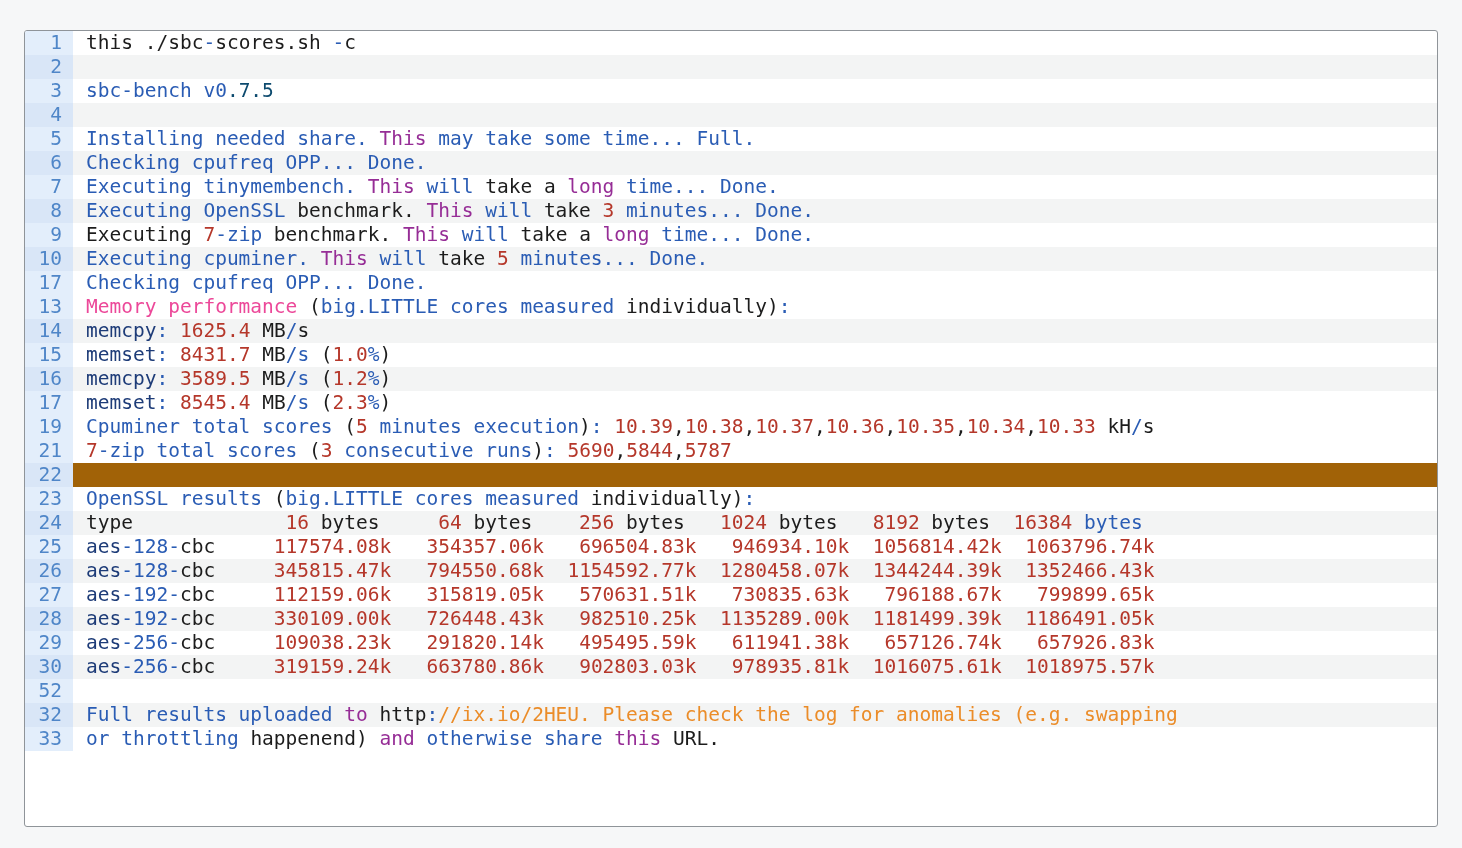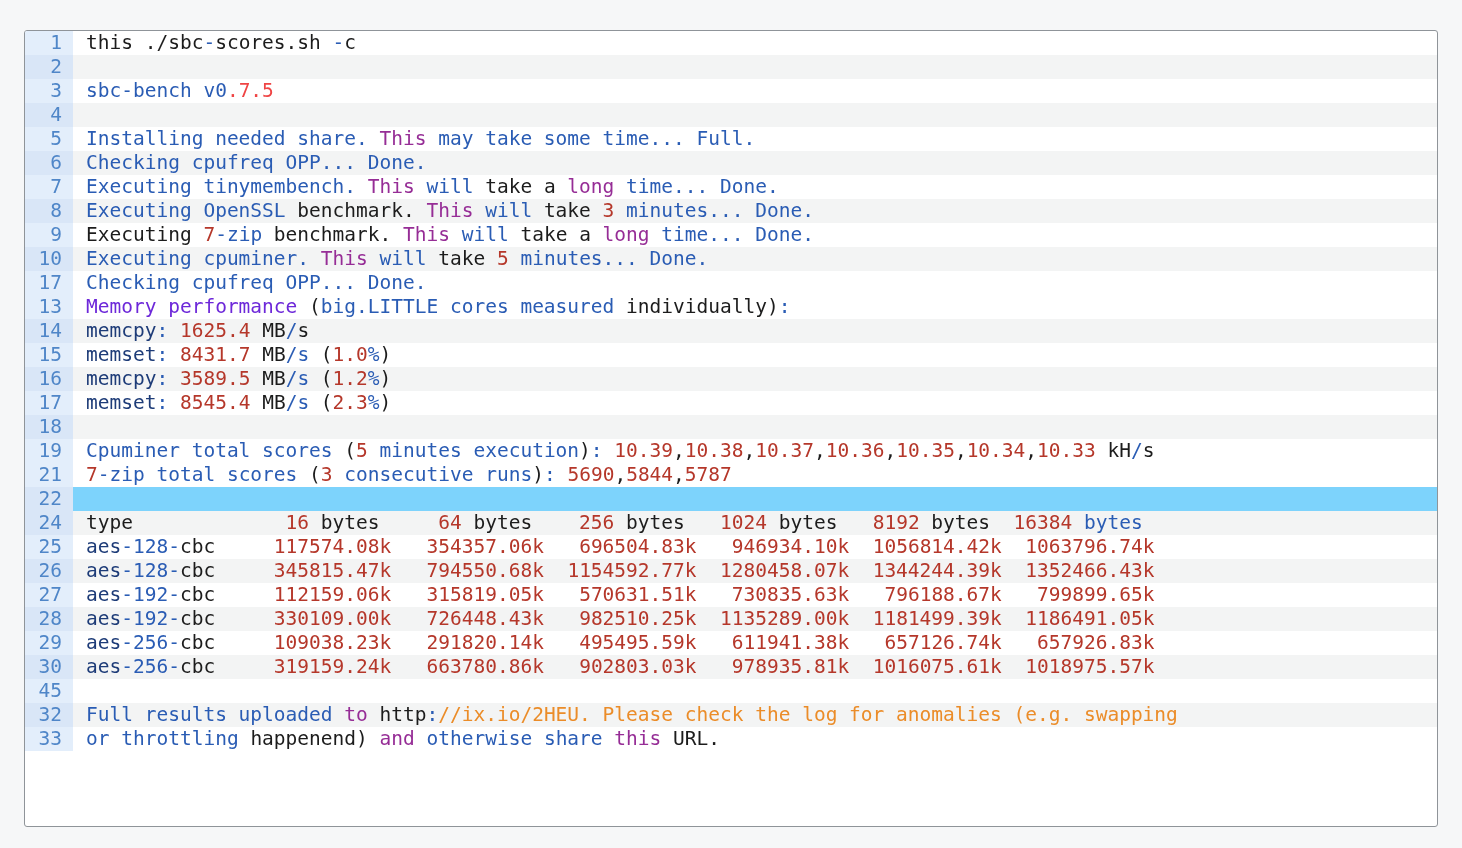--- a/index.html
+++ b/index.html
@@ -51,41 +51,41 @@
   .line.even {
     background: #f3f4f4;
   }
 </style>
 </head>
 <body style="background: rgb(246, 247, 248);">
 
 <div class="code-box" style="background: rgb(255, 255, 255); border-color: rgb(143, 148, 153);">
     <div class="line"><span class="ln">1</span><span class="code"><span style="color: rgb(28, 28, 28);">this ./sbc</span><span style="color: rgb(42, 92, 180);">-</span><span style="color: rgb(28, 28, 28);">scores.sh </span><span style="color: rgb(42, 92, 180);">-</span><span style="color: rgb(28, 28, 28);">c</span></span></div>
     <div class="line even" style="background: rgb(243, 244, 244);"><span class="ln">2</span><span class="code"></span></div>
-    <div class="line"><span class="ln">3</span><span class="code"><span style="color: rgb(42, 92, 180);">sbc-bench v0</span><span style="color: #ef4444;">.7.5</span></span></div>
+    <div class="line"><span class="ln">3</span><span class="code"><span style="color: rgb(42, 92, 180);">sbc-bench v0</span><span style="color: #0c4a6e;">.7.5</span></span></div>
     <div class="line even" style="background: rgb(243, 244, 244);"><span class="ln">4</span><span class="code"></span></div>
     <div class="line"><span class="ln">5</span><span class="code"><span style="color: rgb(42, 92, 180);">Installing needed share. </span><span style="color: rgb(150, 45, 150);">This</span><span style="color: rgb(42, 92, 180);"> may take some time... Full.</span></span></div>
     <div class="line even" style="background: rgb(243, 244, 244);"><span class="ln">6</span><span class="code"><span style="color: rgb(42, 92, 180);">Checking cpufreq OPP... Done.</span></span></div>
     <div class="line"><span class="ln">7</span><span class="code"><span style="color: rgb(42, 92, 180);">Executing tinymembench. </span><span style="color: rgb(150, 45, 150);">This</span><span style="color: rgb(42, 92, 180);"> will</span><span style="color: rgb(28, 28, 28);"> take a </span><span style="color: rgb(150, 45, 150);">long</span><span style="color: rgb(42, 92, 180);"> time... Done.</span></span></div>
     <div class="line even" style="background: rgb(243, 244, 244);"><span class="ln">8</span><span class="code"><span style="color: rgb(42, 92, 180);">Executing OpenSSL </span><span style="color: rgb(28, 28, 28);">benchmark. </span><span style="color: rgb(150, 45, 150);">This</span><span style="color: rgb(42, 92, 180);"> will</span><span style="color: rgb(28, 28, 28);"> take </span><span style="color: rgb(181, 55, 42);">3</span><span style="color: rgb(42, 92, 180);"> minutes... Done.</span></span></div>
     <div class="line"><span class="ln">9</span><span class="code"><span style="color: rgb(28, 28, 28);">Executing </span><span style="color: rgb(181, 55, 42);">7</span><span style="color: rgb(42, 92, 180);">-zip</span><span style="color: rgb(28, 28, 28);"> benchmark. </span><span style="color: rgb(150, 45, 150);">This</span><span style="color: rgb(42, 92, 180);"> will</span><span style="color: rgb(28, 28, 28);"> take a </span><span style="color: rgb(150, 45, 150);">long</span><span style="color: rgb(42, 92, 180);"> time... Done.</span></span></div>
     <div class="line even" style="background: rgb(243, 244, 244);"><span class="ln">10</span><span class="code"><span style="color: rgb(42, 92, 180);">Executing cpuminer. </span><span style="color: rgb(150, 45, 150);">This</span><span style="color: rgb(42, 92, 180);"> will</span><span style="color: rgb(28, 28, 28);"> take </span><span style="color: rgb(181, 55, 42);">5</span><span style="color: rgb(42, 92, 180);"> minutes... Done.</span></span></div>
     <div class="line"><span class="ln">17</span><span class="code"><span style="color: rgb(42, 92, 180);">Checking cpufreq OPP... Done.</span></span></div>
-    <div class="line"><span class="ln">13</span><span class="code"><span style="color: #6d28d9;">Memory performance </span><span style="color: rgb(28, 28, 28);">(</span><span style="color: rgb(42, 92, 180);">big.LITTLE cores measured</span><span style="color: rgb(28, 28, 28);"> individually)</span><span style="color: rgb(42, 92, 180);">:</span></span></div>
+    <div class="line"><span class="ln">13</span><span class="code"><span style="color: #ec4899;">Memory performance </span><span style="color: rgb(28, 28, 28);">(</span><span style="color: rgb(42, 92, 180);">big.LITTLE cores measured</span><span style="color: rgb(28, 28, 28);"> individually)</span><span style="color: rgb(42, 92, 180);">:</span></span></div>
     <div class="line even" style="background: rgb(243, 244, 244);"><span class="ln">14</span><span class="code"><span style="color: rgb(30, 60, 120);">memcpy</span><span style="color: rgb(42, 92, 180);">:</span><span style="color: rgb(28, 28, 28);"> </span><span style="color: rgb(181, 55, 42);">1625.4</span><span style="color: rgb(28, 28, 28);"> MB</span><span style="color: rgb(42, 92, 180);">/</span><span style="color: rgb(28, 28, 28);">s</span></span></div>
     <div class="line"><span class="ln">15</span><span class="code"><span style="color: rgb(30, 60, 120);">memset</span><span style="color: rgb(42, 92, 180);">:</span><span style="color: rgb(28, 28, 28);"> </span><span style="color: rgb(181, 55, 42);">8431.7</span><span style="color: rgb(28, 28, 28);"> MB</span><span style="color: rgb(42, 92, 180);">/s</span><span style="color: rgb(28, 28, 28);"> (</span><span style="color: rgb(181, 55, 42);">1.0</span><span style="color: rgb(42, 92, 180);">%</span><span style="color: rgb(28, 28, 28);">)</span></span></div>
     <div class="line even" style="background: rgb(243, 244, 244);"><span class="ln">16</span><span class="code"><span style="color: rgb(30, 60, 120);">memcpy</span><span style="color: rgb(42, 92, 180);">:</span><span style="color: rgb(28, 28, 28);"> </span><span style="color: rgb(181, 55, 42);">3589.5</span><span style="color: rgb(28, 28, 28);"> MB</span><span style="color: rgb(42, 92, 180);">/s</span><span style="color: rgb(28, 28, 28);"> (</span><span style="color: rgb(181, 55, 42);">1.2</span><span style="color: rgb(42, 92, 180);">%</span><span style="color: rgb(28, 28, 28);">)</span></span></div>
     <div class="line"><span class="ln">17</span><span class="code"><span style="color: rgb(30, 60, 120);">memset</span><span style="color: rgb(42, 92, 180);">:</span><span style="color: rgb(28, 28, 28);"> </span><span style="color: rgb(181, 55, 42);">8545.4</span><span style="color: rgb(28, 28, 28);"> MB</span><span style="color: rgb(42, 92, 180);">/s</span><span style="color: rgb(28, 28, 28);"> (</span><span style="color: rgb(181, 55, 42);">2.3</span><span style="color: rgb(42, 92, 180);">%</span><span style="color: rgb(28, 28, 28);">)</span></span></div>
-    <div class="line even" style="background: rgb(243, 244, 244);"><span class="ln">18</span><span class="code"></span></div>
     <div class="line"><span class="ln">19</span><span class="code"><span style="color: rgb(42, 92, 180);">Cpuminer total scores </span><span style="color: rgb(28, 28, 28);">(</span><span style="color: rgb(181, 55, 42);">5</span><span style="color: rgb(42, 92, 180);"> minutes execution</span><span style="color: rgb(28, 28, 28);">)</span><span style="color: rgb(42, 92, 180);">:</span><span style="color: rgb(28, 28, 28);"> </span><span style="color: rgb(181, 55, 42);">10.39</span><span style="color: rgb(28, 28, 28);">,</span><span style="color: rgb(181, 55, 42);">10.38</span><span style="color: rgb(28, 28, 28);">,</span><span style="color: rgb(181, 55, 42);">10.37</span><span style="color: rgb(28, 28, 28);">,</span><span style="color: rgb(181, 55, 42);">10.36</span><span style="color: rgb(28, 28, 28);">,</span><span style="color: rgb(181, 55, 42);">10.35</span><span style="color: rgb(28, 28, 28);">,</span><span style="color: rgb(181, 55, 42);">10.34</span><span style="color: rgb(28, 28, 28);">,</span><span style="color: rgb(181, 55, 42);">10.33</span><span style="color: rgb(28, 28, 28);"> kH</span><span style="color: rgb(42, 92, 180);">/</span><span style="color: rgb(28, 28, 28);">s</span></span></div>
     <div class="line"><span class="ln">21</span><span class="code"><span style="color: rgb(181, 55, 42);">7</span><span style="color: rgb(42, 92, 180);">-zip total scores </span><span style="color: rgb(28, 28, 28);">(</span><span style="color: rgb(181, 55, 42);">3</span><span style="color: rgb(42, 92, 180);"> consecutive runs</span><span style="color: rgb(28, 28, 28);">)</span><span style="color: rgb(42, 92, 180);">:</span><span style="color: rgb(28, 28, 28);"> </span><span style="color: rgb(181, 55, 42);">5690</span><span style="color: rgb(28, 28, 28);">,</span><span style="color: rgb(181, 55, 42);">5844</span><span style="color: rgb(28, 28, 28);">,</span><span style="color: rgb(181, 55, 42);">5787</span></span></div>
-    <div class="line even" style="background: #7dd3fc;"><span class="ln">22</span><span class="code"></span></div>
+    <div class="line even" style="background: #a16207;"><span class="ln">22</span><span class="code"></span></div>
+    <div class="line"><span class="ln">23</span><span class="code"><span style="color: rgb(42, 92, 180);">OpenSSL results </span><span style="color: rgb(28, 28, 28);">(</span><span style="color: rgb(42, 92, 180);">big.LITTLE cores measured</span><span style="color: rgb(28, 28, 28);"> individually)</span><span style="color: rgb(42, 92, 180);">:</span></span></div>
     <div class="line even" style="background: rgb(243, 244, 244);"><span class="ln">24</span><span class="code"><span style="color: rgb(28, 28, 28);">type             </span><span style="color: rgb(181, 55, 42);">16</span><span style="color: rgb(28, 28, 28);"> bytes     </span><span style="color: rgb(181, 55, 42);">64</span><span style="color: rgb(28, 28, 28);"> bytes    </span><span style="color: rgb(181, 55, 42);">256</span><span style="color: rgb(28, 28, 28);"> bytes   </span><span style="color: rgb(181, 55, 42);">1024</span><span style="color: rgb(28, 28, 28);"> bytes   </span><span style="color: rgb(181, 55, 42);">8192</span><span style="color: rgb(28, 28, 28);"> bytes  </span><span style="color: rgb(181, 55, 42);">16384</span><span style="color: rgb(28, 28, 28);"> </span><span style="color: rgb(42, 92, 180);">bytes</span></span></div>
     <div class="line"><span class="ln">25</span><span class="code"><span style="color: rgb(30, 60, 120);">aes</span><span style="color: rgb(42, 92, 180);">-128-</span><span style="color: rgb(28, 28, 28);">cbc     </span><span style="color: rgb(181, 55, 42);">117574.08k</span><span style="color: rgb(28, 28, 28);">   </span><span style="color: rgb(181, 55, 42);">354357.06k</span><span style="color: rgb(28, 28, 28);">   </span><span style="color: rgb(181, 55, 42);">696504.83k</span><span style="color: rgb(28, 28, 28);">   </span><span style="color: rgb(181, 55, 42);">946934.10k</span><span style="color: rgb(28, 28, 28);">  </span><span style="color: rgb(181, 55, 42);">1056814.42k</span><span style="color: rgb(28, 28, 28);">  </span><span style="color: rgb(181, 55, 42);">1063796.74k</span></span></div>
     <div class="line even" style="background: rgb(243, 244, 244);"><span class="ln">26</span><span class="code"><span style="color: rgb(30, 60, 120);">aes</span><span style="color: rgb(42, 92, 180);">-128-</span><span style="color: rgb(28, 28, 28);">cbc     </span><span style="color: rgb(181, 55, 42);">345815.47k</span><span style="color: rgb(28, 28, 28);">   </span><span style="color: rgb(181, 55, 42);">794550.68k</span><span style="color: rgb(28, 28, 28);">  </span><span style="color: rgb(181, 55, 42);">1154592.77k</span><span style="color: rgb(28, 28, 28);">  </span><span style="color: rgb(181, 55, 42);">1280458.07k</span><span style="color: rgb(28, 28, 28);">  </span><span style="color: rgb(181, 55, 42);">1344244.39k</span><span style="color: rgb(28, 28, 28);">  </span><span style="color: rgb(181, 55, 42);">1352466.43k</span></span></div>
     <div class="line"><span class="ln">27</span><span class="code"><span style="color: rgb(30, 60, 120);">aes</span><span style="color: rgb(42, 92, 180);">-192-</span><span style="color: rgb(28, 28, 28);">cbc     </span><span style="color: rgb(181, 55, 42);">112159.06k</span><span style="color: rgb(28, 28, 28);">   </span><span style="color: rgb(181, 55, 42);">315819.05k</span><span style="color: rgb(28, 28, 28);">   </span><span style="color: rgb(181, 55, 42);">570631.51k</span><span style="color: rgb(28, 28, 28);">   </span><span style="color: rgb(181, 55, 42);">730835.63k</span><span style="color: rgb(28, 28, 28);">   </span><span style="color: rgb(181, 55, 42);">796188.67k</span><span style="color: rgb(28, 28, 28);">   </span><span style="color: rgb(181, 55, 42);">799899.65k</span></span></div>
     <div class="line even" style="background: rgb(243, 244, 244);"><span class="ln">28</span><span class="code"><span style="color: rgb(30, 60, 120);">aes</span><span style="color: rgb(42, 92, 180);">-192-</span><span style="color: rgb(28, 28, 28);">cbc     </span><span style="color: rgb(181, 55, 42);">330109.00k</span><span style="color: rgb(28, 28, 28);">   </span><span style="color: rgb(181, 55, 42);">726448.43k</span><span style="color: rgb(28, 28, 28);">   </span><span style="color: rgb(181, 55, 42);">982510.25k</span><span style="color: rgb(28, 28, 28);">  </span><span style="color: rgb(181, 55, 42);">1135289.00k</span><span style="color: rgb(28, 28, 28);">  </span><span style="color: rgb(181, 55, 42);">1181499.39k</span><span style="color: rgb(28, 28, 28);">  </span><span style="color: rgb(181, 55, 42);">1186491.05k</span></span></div>
     <div class="line"><span class="ln">29</span><span class="code"><span style="color: rgb(30, 60, 120);">aes</span><span style="color: rgb(42, 92, 180);">-256-</span><span style="color: rgb(28, 28, 28);">cbc     </span><span style="color: rgb(181, 55, 42);">109038.23k</span><span style="color: rgb(28, 28, 28);">   </span><span style="color: rgb(181, 55, 42);">291820.14k</span><span style="color: rgb(28, 28, 28);">   </span><span style="color: rgb(181, 55, 42);">495495.59k</span><span style="color: rgb(28, 28, 28);">   </span><span style="color: rgb(181, 55, 42);">611941.38k</span><span style="color: rgb(28, 28, 28);">   </span><span style="color: rgb(181, 55, 42);">657126.74k</span><span style="color: rgb(28, 28, 28);">   </span><span style="color: rgb(181, 55, 42);">657926.83k</span></span></div>
     <div class="line even" style="background: rgb(243, 244, 244);"><span class="ln">30</span><span class="code"><span style="color: rgb(30, 60, 120);">aes</span><span style="color: rgb(42, 92, 180);">-256-</span><span style="color: rgb(28, 28, 28);">cbc     </span><span style="color: rgb(181, 55, 42);">319159.24k</span><span style="color: rgb(28, 28, 28);">   </span><span style="color: rgb(181, 55, 42);">663780.86k</span><span style="color: rgb(28, 28, 28);">   </span><span style="color: rgb(181, 55, 42);">902803.03k</span><span style="color: rgb(28, 28, 28);">   </span><span style="color: rgb(181, 55, 42);">978935.81k</span><span style="color: rgb(28, 28, 28);">  </span><span style="color: rgb(181, 55, 42);">1016075.61k</span><span style="color: rgb(28, 28, 28);">  </span><span style="color: rgb(181, 55, 42);">1018975.57k</span></span></div>
-    <div class="line"><span class="ln">45</span><span class="code"></span></div>
+    <div class="line"><span class="ln">52</span><span class="code"></span></div>
     <div class="line even" style="background: rgb(243, 244, 244);"><span class="ln">32</span><span class="code"><span style="color: rgb(42, 92, 180);">Full results uploaded </span><span style="color: rgb(150, 45, 150);">to</span><span style="color: rgb(28, 28, 28);"> http</span><span style="color: rgb(42, 92, 180);">:</span><span style="color: rgb(235, 140, 40);">//ix.io/2HEU. Please check the log for anomalies (e.g. swapping</span></span></div>
     <div class="line"><span class="ln">33</span><span class="code"><span style="color: rgb(42, 92, 180);">or throttling </span><span style="color: rgb(28, 28, 28);">happenend) </span><span style="color: rgb(150, 45, 150);">and</span><span style="color: rgb(42, 92, 180);"> otherwise share </span><span style="color: rgb(150, 45, 150);">this</span><span style="color: rgb(28, 28, 28);"> URL.</span></span></div>
   </div>
 
 </body></html>

